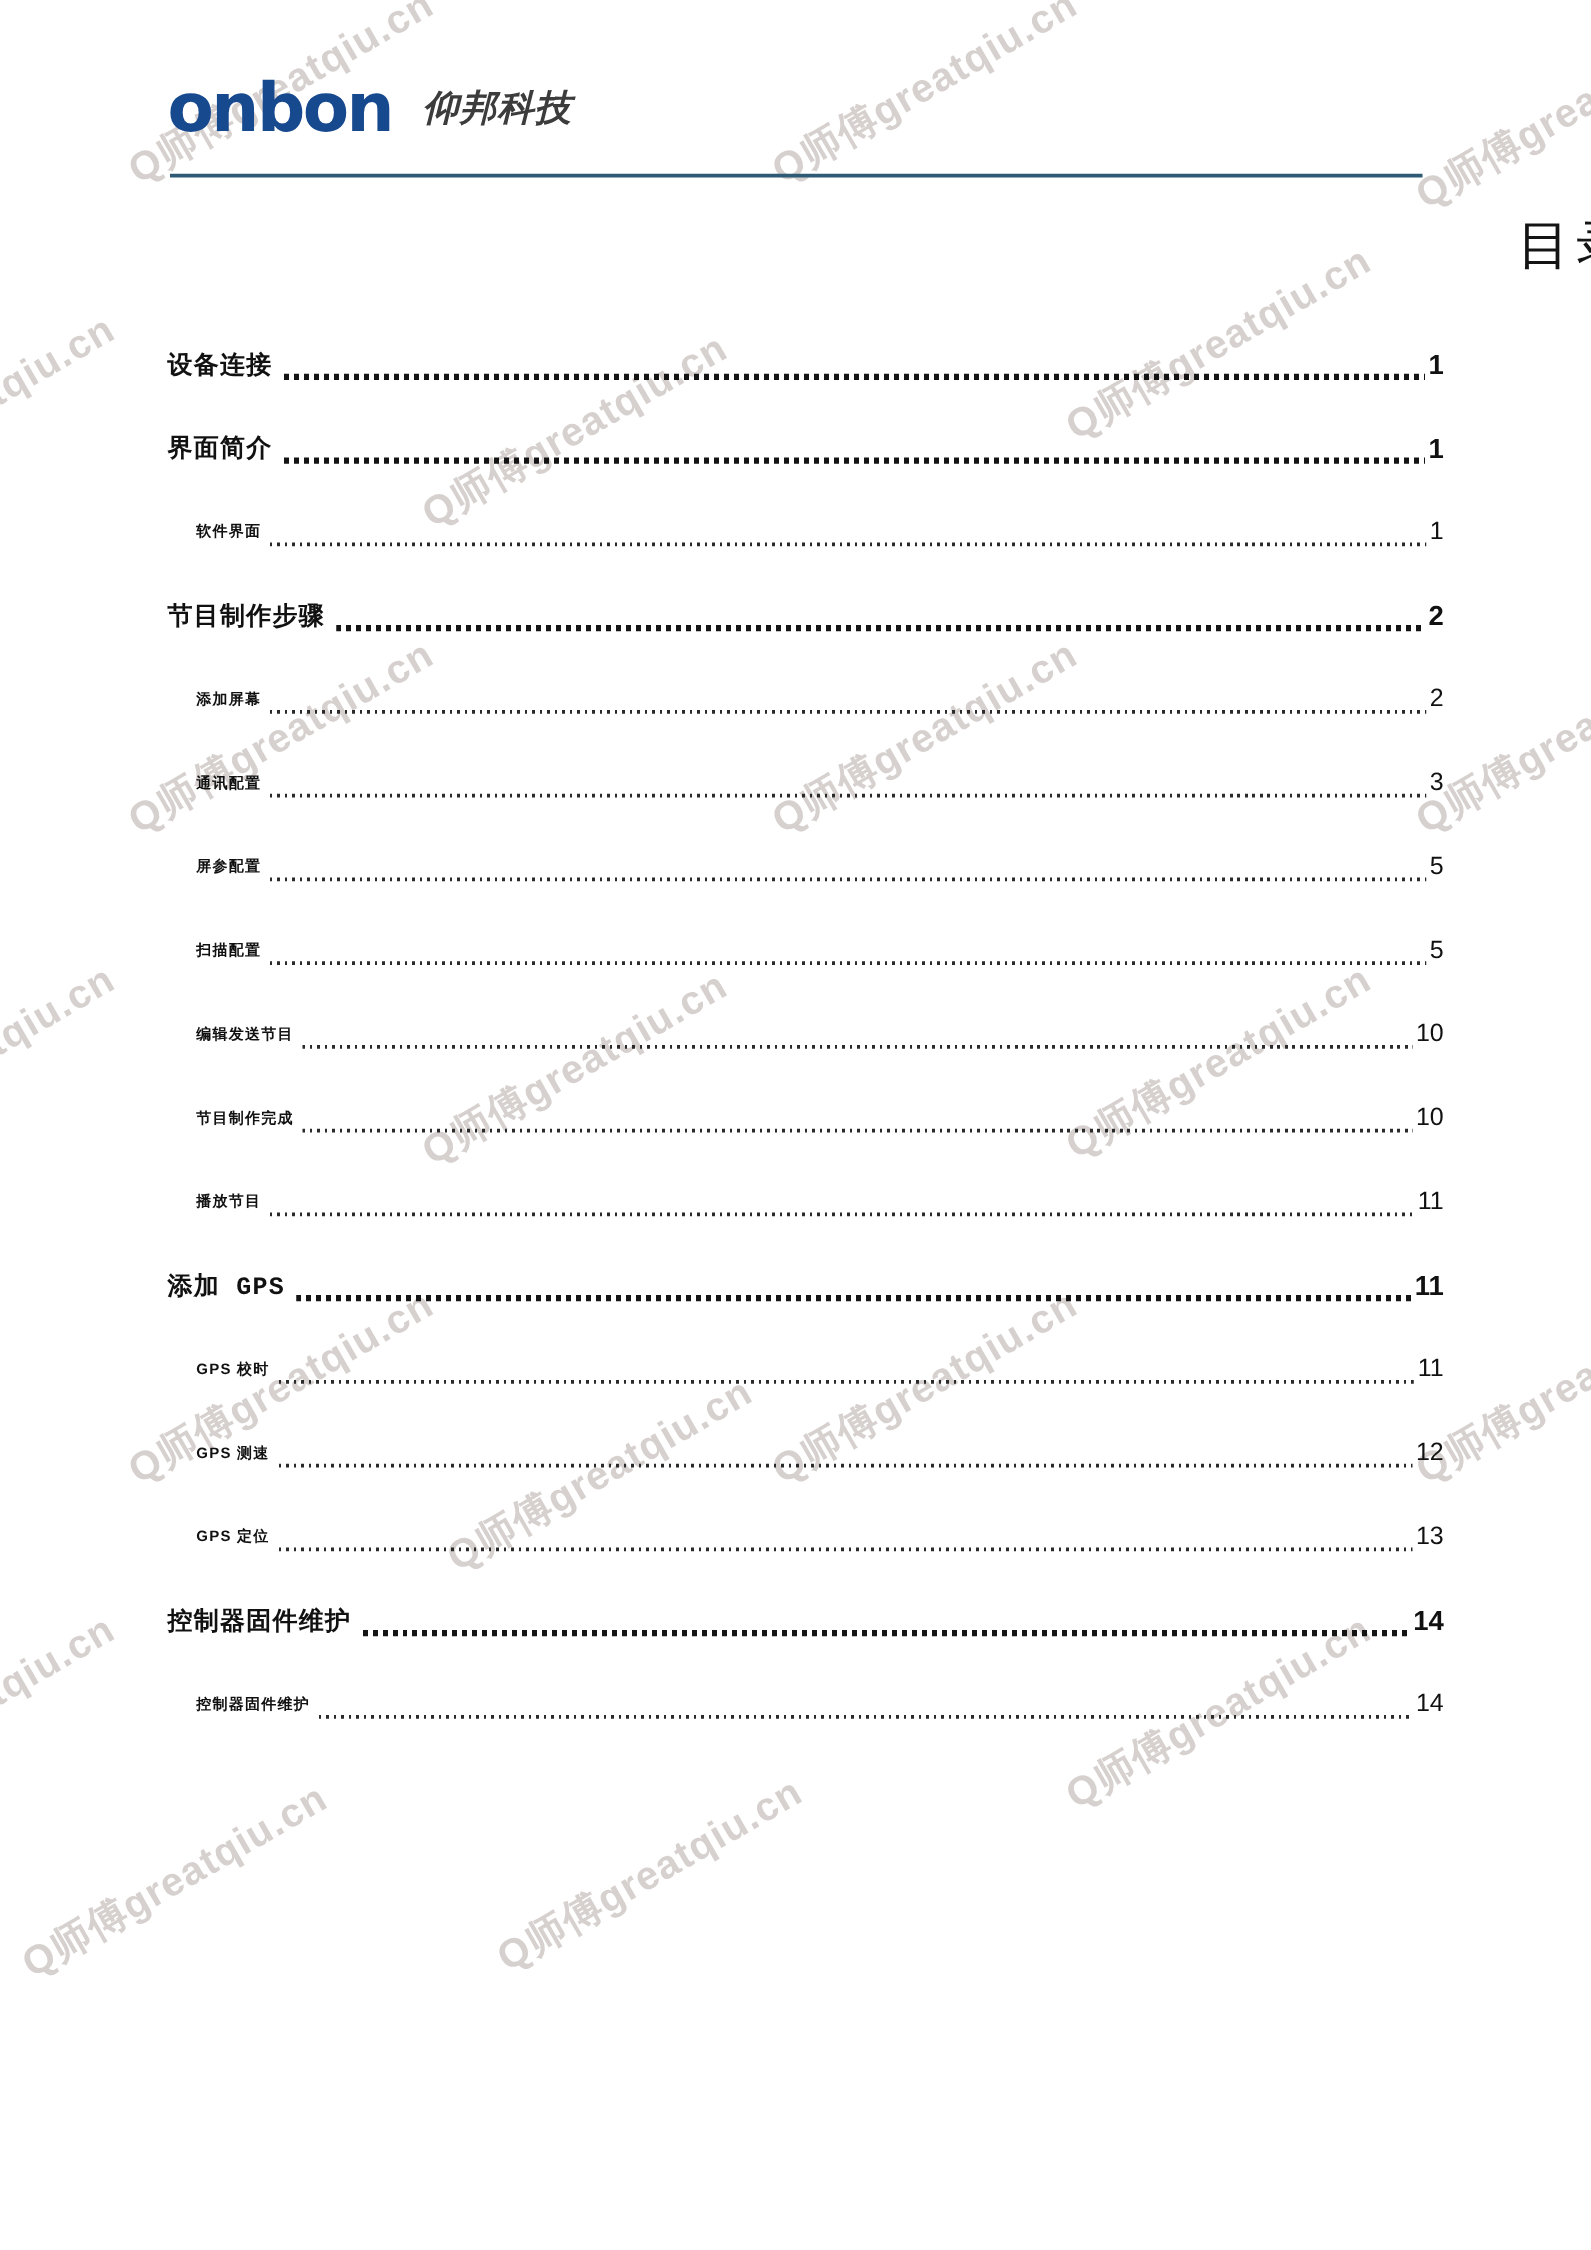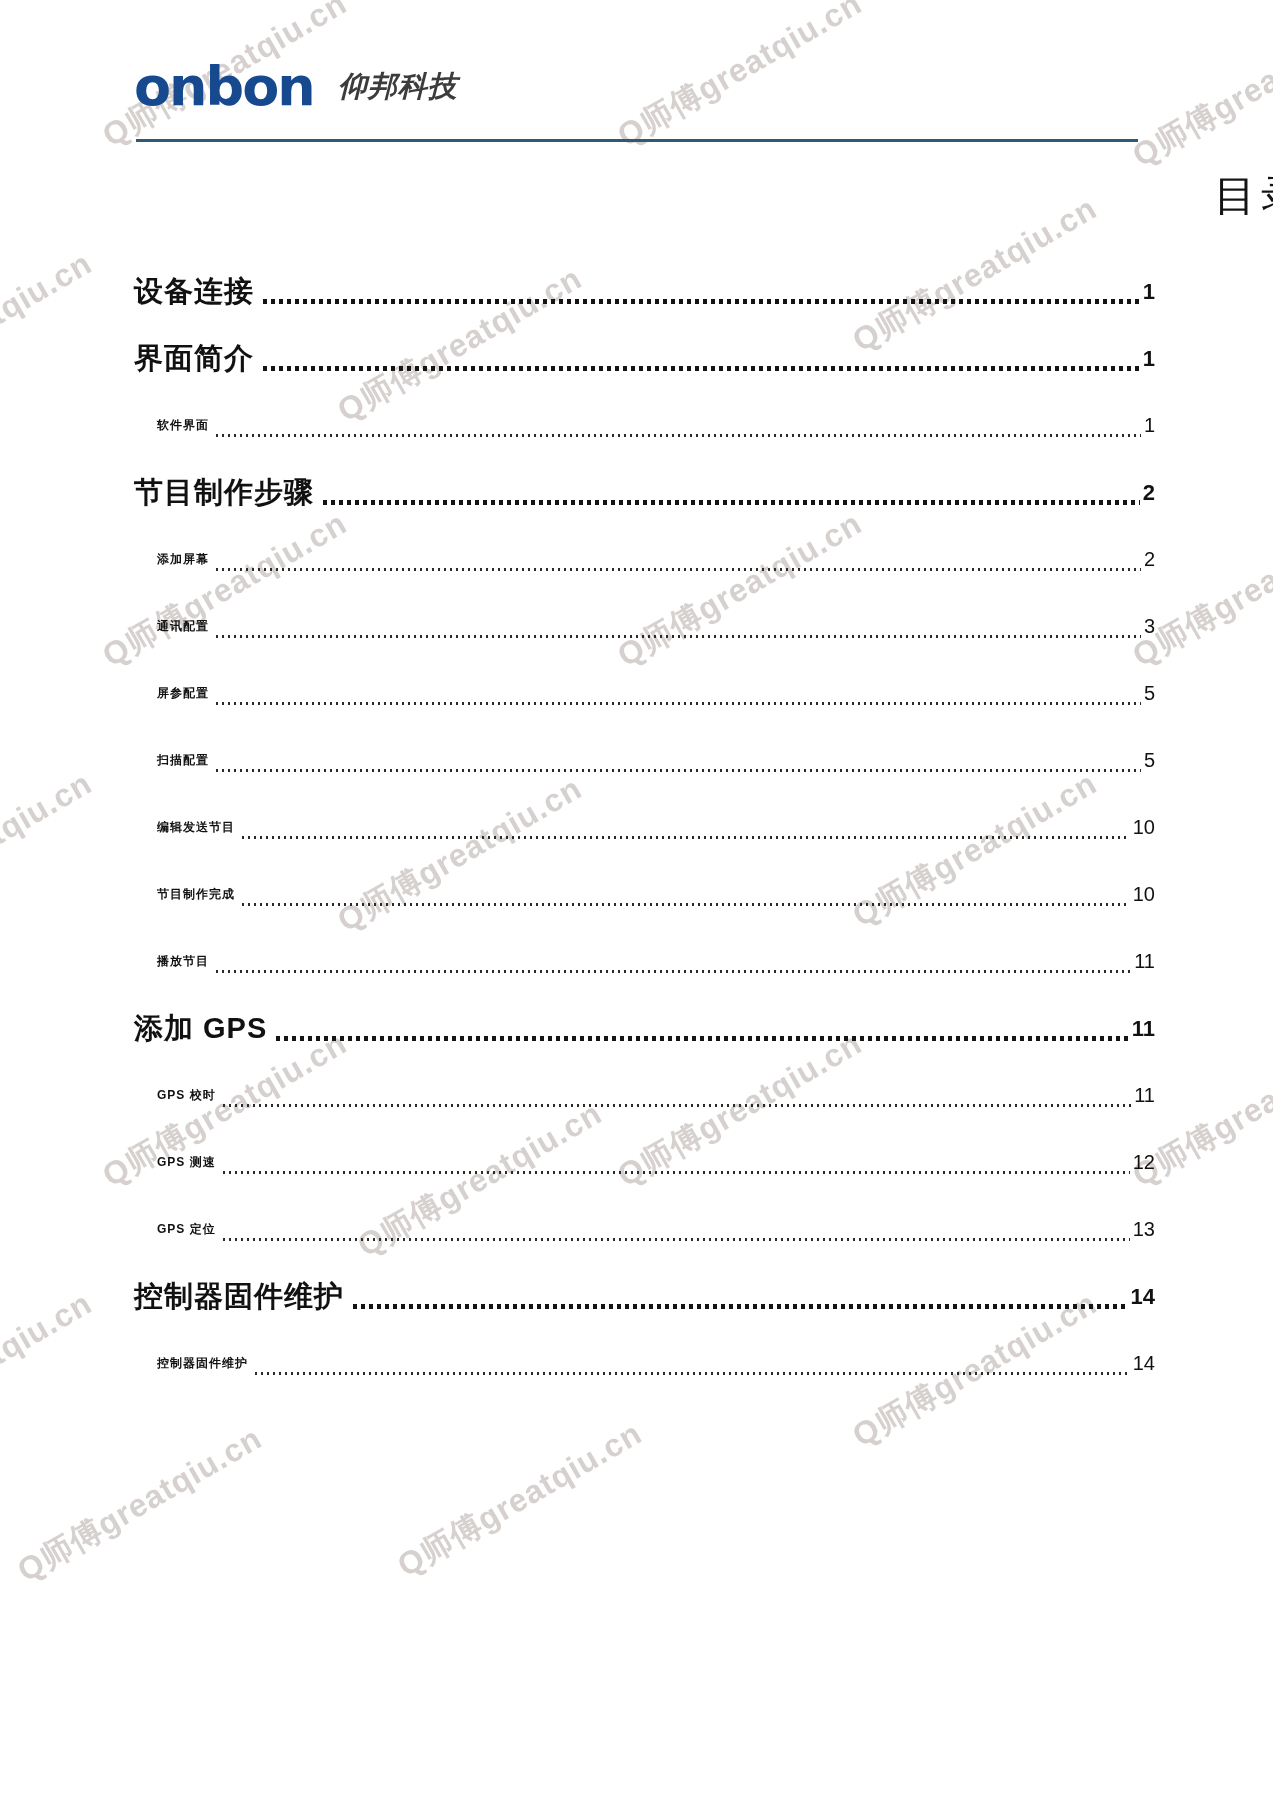--- a/index.html
+++ b/index.html
@@ -34,21 +34,21 @@
   
   .doc-title {
     position:absolute; left:0; top:168px; width:100%; text-align:right;
     font-size:42px; font-weight:normal; letter-spacing:5px; color:#141414;margin-left:35px;
   }
 
   
   .toc { position:absolute; left:134px; top:258px; width:1021px; }
   .toc-row { display:flex; align-items:center; height:67px; cursor:pointer; }
   .toc-label { white-space:nowrap; }
-  .toc-row.level1 .toc-label { font-size:29px; font-weight:bold; letter-spacing:1px; }
+  .toc-row.level1 .toc-label { font-size:20px; font-weight:bold; letter-spacing:1px;font-family:Liberation Mono, monospace; }
   .toc-row.level2 { padding-left:23px; }
   .toc-row.level2 .toc-label { font-size:12px; font-weight:bold; letter-spacing:1px; }
 
   .leader { flex:1 1 auto; align-self:flex-end; }
   .level1 .leader {
     height:5px; margin:0 3px 21px 9px;
     background-image:repeating-linear-gradient(90deg,#141414 0 4px,transparent 4px 8px);
   }
   .level2 .leader {
     height:3px; margin:0 3px 22px 7px;

